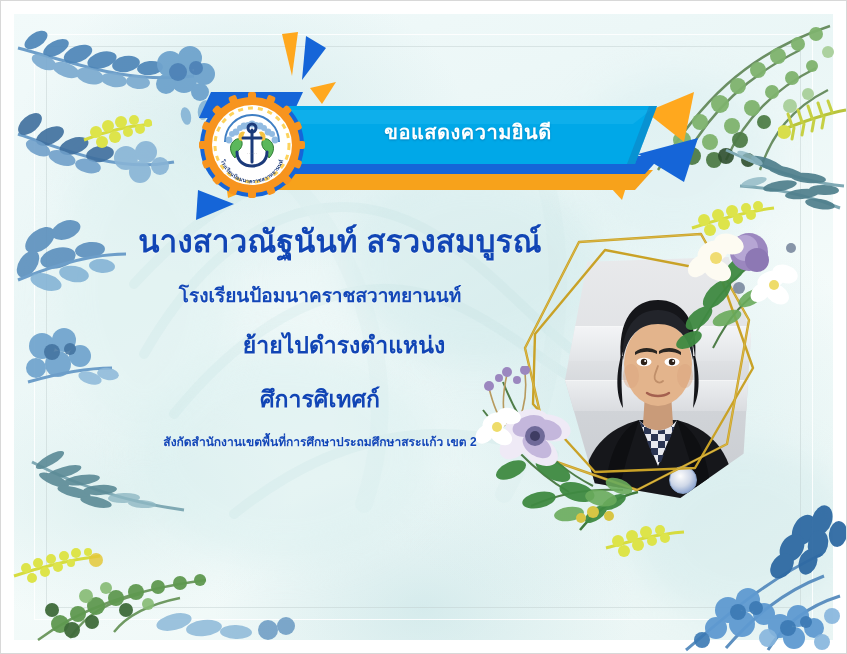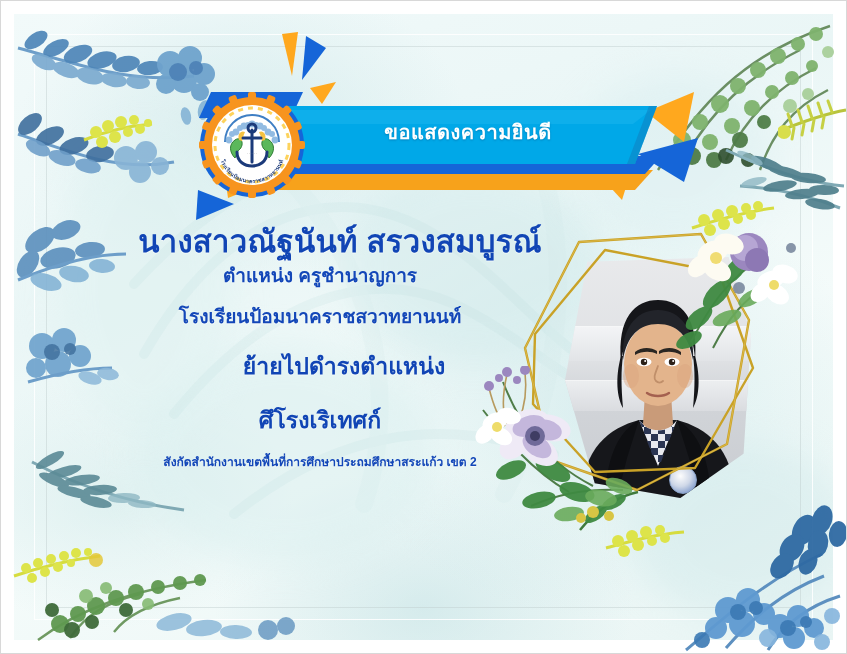--- a/index.html
+++ b/index.html
@@ -104,21 +104,21 @@
     width:640px;
     z-index:30;
     text-align:center;
   }
   .line{
     color:#1145b5;
     font-weight:bold;
     white-space:nowrap;
     text-shadow:0 1px 1px rgba(255,255,255,.65);
   }
-  .l-name   {font-size:31px;line-height:1.30;letter-spacing:.3px;margin:0 0 2px 0;padding-left:40px;}
+  .l-name   {font-size:31px;line-height:1.30;letter-spacing:.3px;margin:0 0 22px 0;padding-left:40px;}
   .l-pos    {font-size:19px;line-height:1.30;margin:0 0 16px 0;color:#1347b8;}
   .l-school {font-size:19px;line-height:1.30;margin:0 0 22px 0;color:#1347b8;}
   .l-move   {font-size:23px;line-height:1.30;margin:0 0 24px 0;padding-left:48px;}
   .l-newpos {font-size:23px;line-height:1.30;margin:0 0 20px 0;}
   .l-office {font-size:12px;line-height:1.30;margin:0;color:#1347b8;}
 
   
   #portrait-area{
     position:absolute;left:487px;top:228px;
     width:300px;height:296px;
@@ -638,27 +638,26 @@
         <text x="53" y="62" font-size="4" fill="#8a8a8a" text-anchor="middle">. . . . .</text>
       </svg>
     </div>
 
     <div class="ribbon-text">ขอแสดงความยินดี</div>
   </div>
 
   <div id="text-block">
     <div class="line l-name">นางสาวณัฐนันท์  สรวงสมบูรณ์</div>
 
-    <div class="line l-pos">ตำแหน่ง ครูชำนาญการ</div>
 
     <div class="line l-school">โรงเรียนป้อมนาคราชสวาทยานนท์</div>
 
     <div class="line l-move">ย้ายไปดำรงตำแหน่ง</div>
 
-    <div class="line l-newpos">ศึโรงเริเทศก์</div>
+    <div class="line l-newpos">ศึการศิเทศก์</div>
 
     <div class="line l-office">สังกัดสำนักงานเขตพื้นที่การศึกษาประถมศึกษาสระแก้ว เขต 2</div>
   </div>
 
   <div id="portrait-area">
 
     <div class="photo-clip">
       <div class="photo-bg"></div>
       <div class="wall-shelf sh1"></div>
       <div class="wall-shelf sh2"></div>

